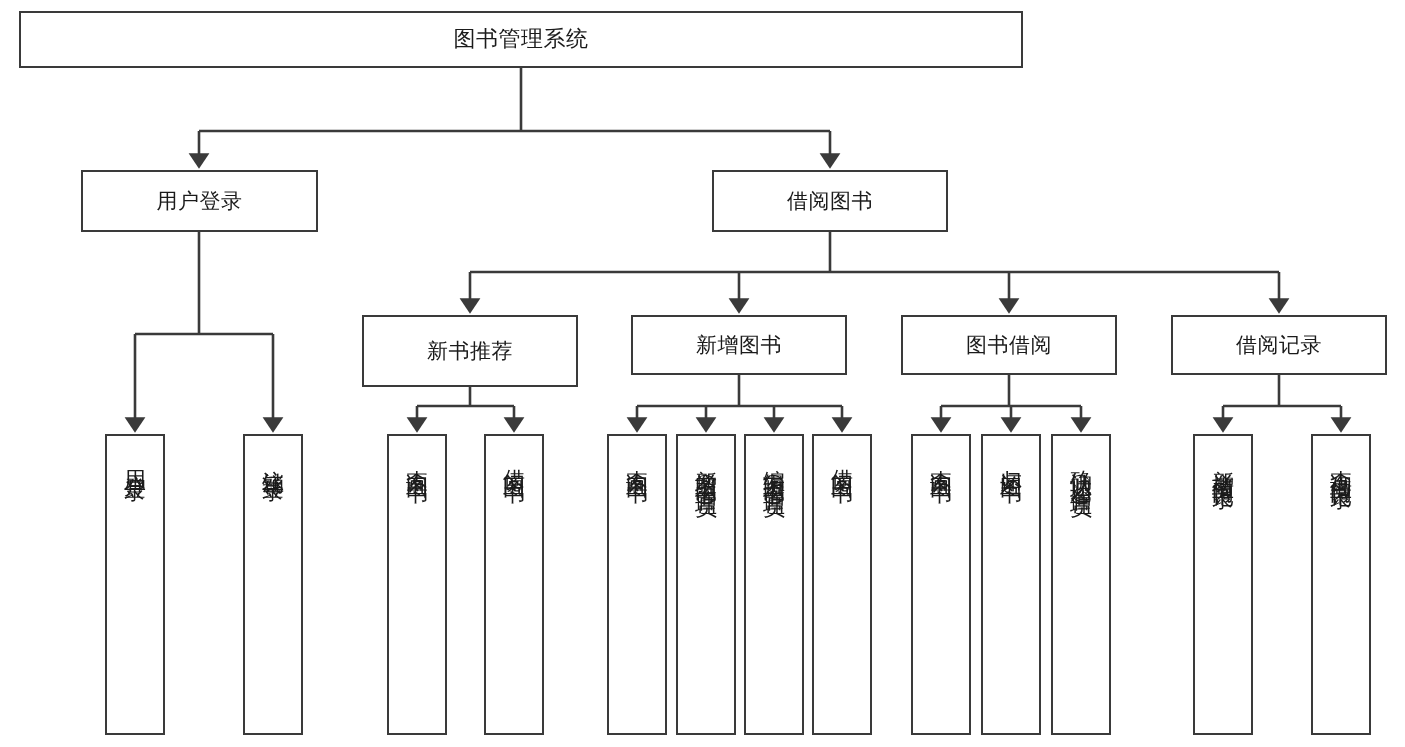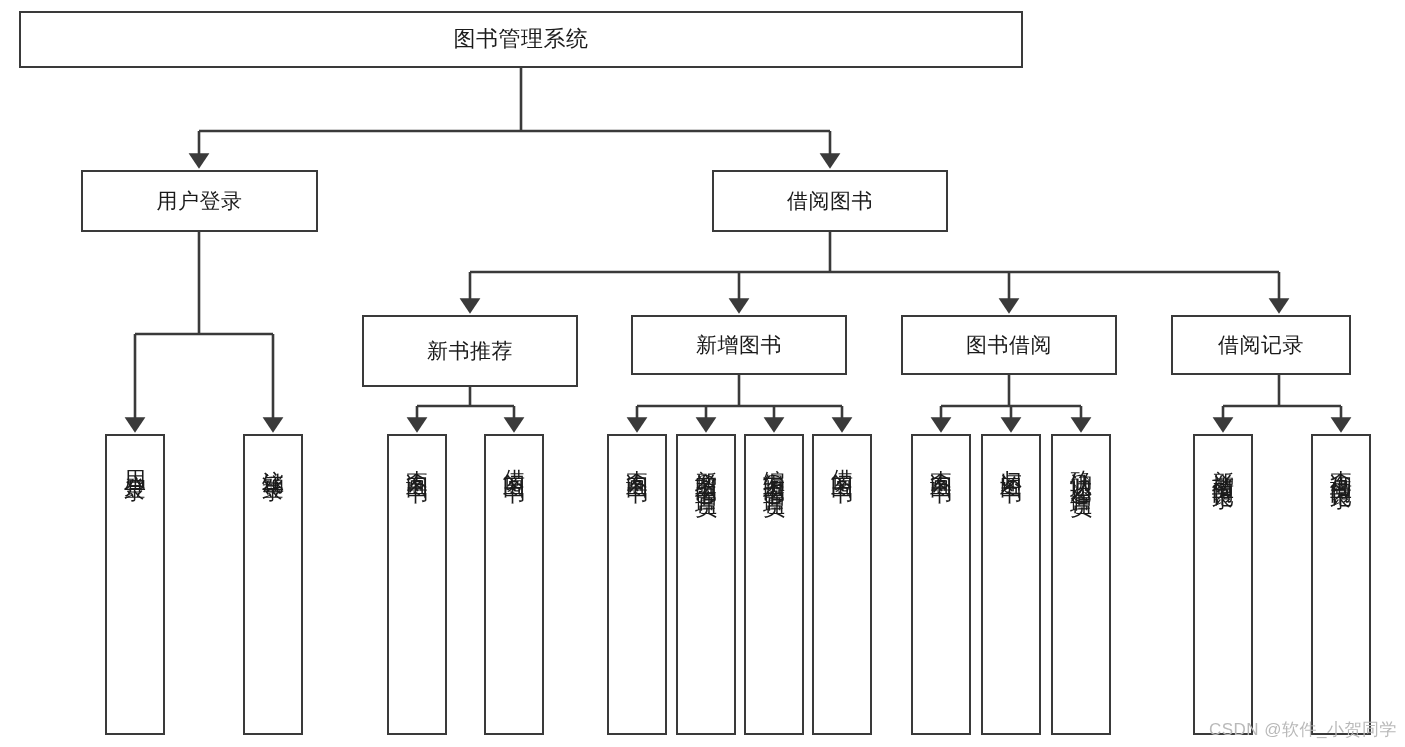--- a/index.html
+++ b/index.html
@@ -134,21 +134,21 @@
       </div>
       <div class="node horiz" style="left: 362px; top: 315px; width: 216px; height: 72px;">
         <span class="node-label">新书推荐</span>
       </div>
       <div class="node horiz" style="left: 631px; top: 315px; width: 216px; height: 60px;">
         <span class="node-label">新增图书</span>
       </div>
       <div class="node horiz" style="left: 901px; top: 315px; width: 216px; height: 60px;">
         <span class="node-label">图书借阅</span>
       </div>
-      <div class="node horiz" style="left: 1171px; top: 315px; width: 180px; height: 60px;">
+      <div class="node horiz" style="left: 1171px; top: 315px; width: 216px; height: 60px;">
         <span class="node-label">借阅记录</span>
       </div>
       <div class="node leaf" style="left: 105px; top: 434px; width: 60px; height: 301px;">
         <span class="node-label">用户登录</span>
       </div>
       <div class="node leaf" style="left: 243px; top: 434px; width: 60px; height: 301px;">
         <span class="node-label">注销登录</span>
       </div>
       <div class="node leaf" style="left: 387px; top: 434px; width: 60px; height: 301px;">
         <span class="node-label">查询图书</span>
@@ -178,14 +178,13 @@
         <span class="node-label">确认归还（管理员）</span>
       </div>
       <div class="node leaf" style="left: 1193px; top: 434px; width: 60px; height: 301px;">
         <span class="node-label">新增借阅记录</span>
       </div>
       <div class="node leaf" style="left: 1311px; top: 434px; width: 60px; height: 301px;">
         <span class="node-label">查询借阅记录</span>
       </div>
     </div>
 
-  <div class="watermark">CSDN @软件_小贺同学</div>
 </div>
 
 </body></html>

